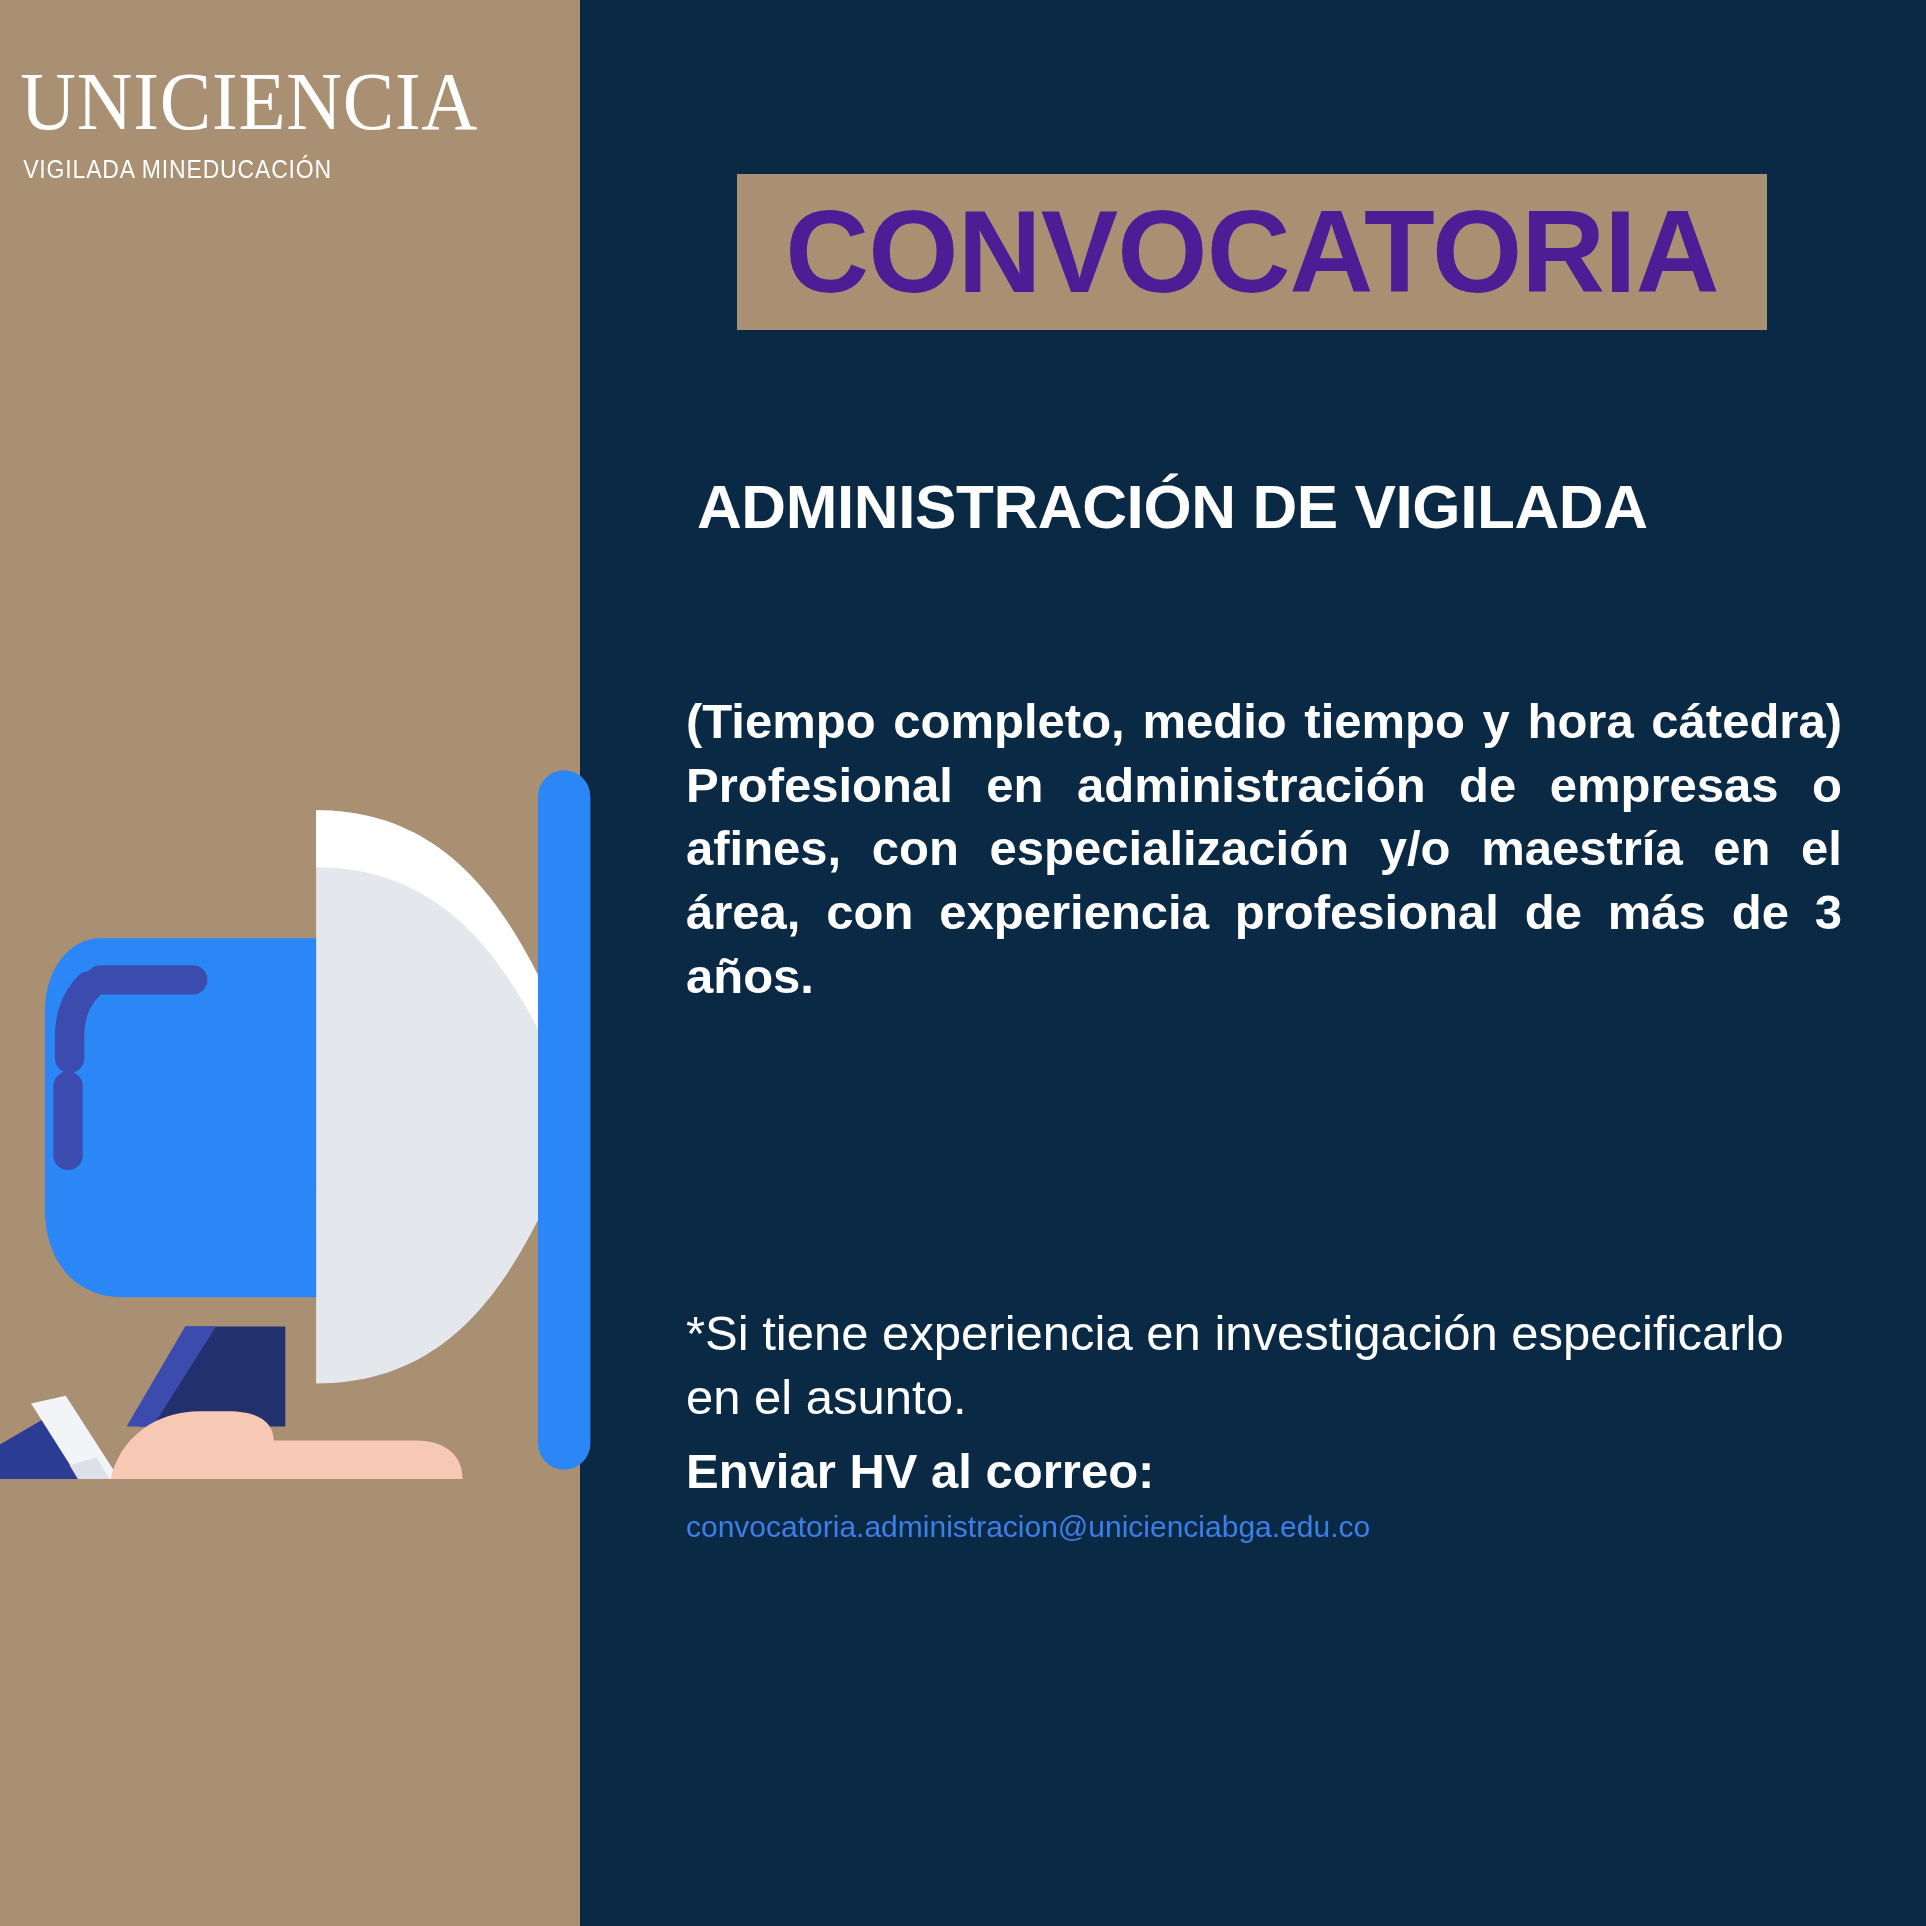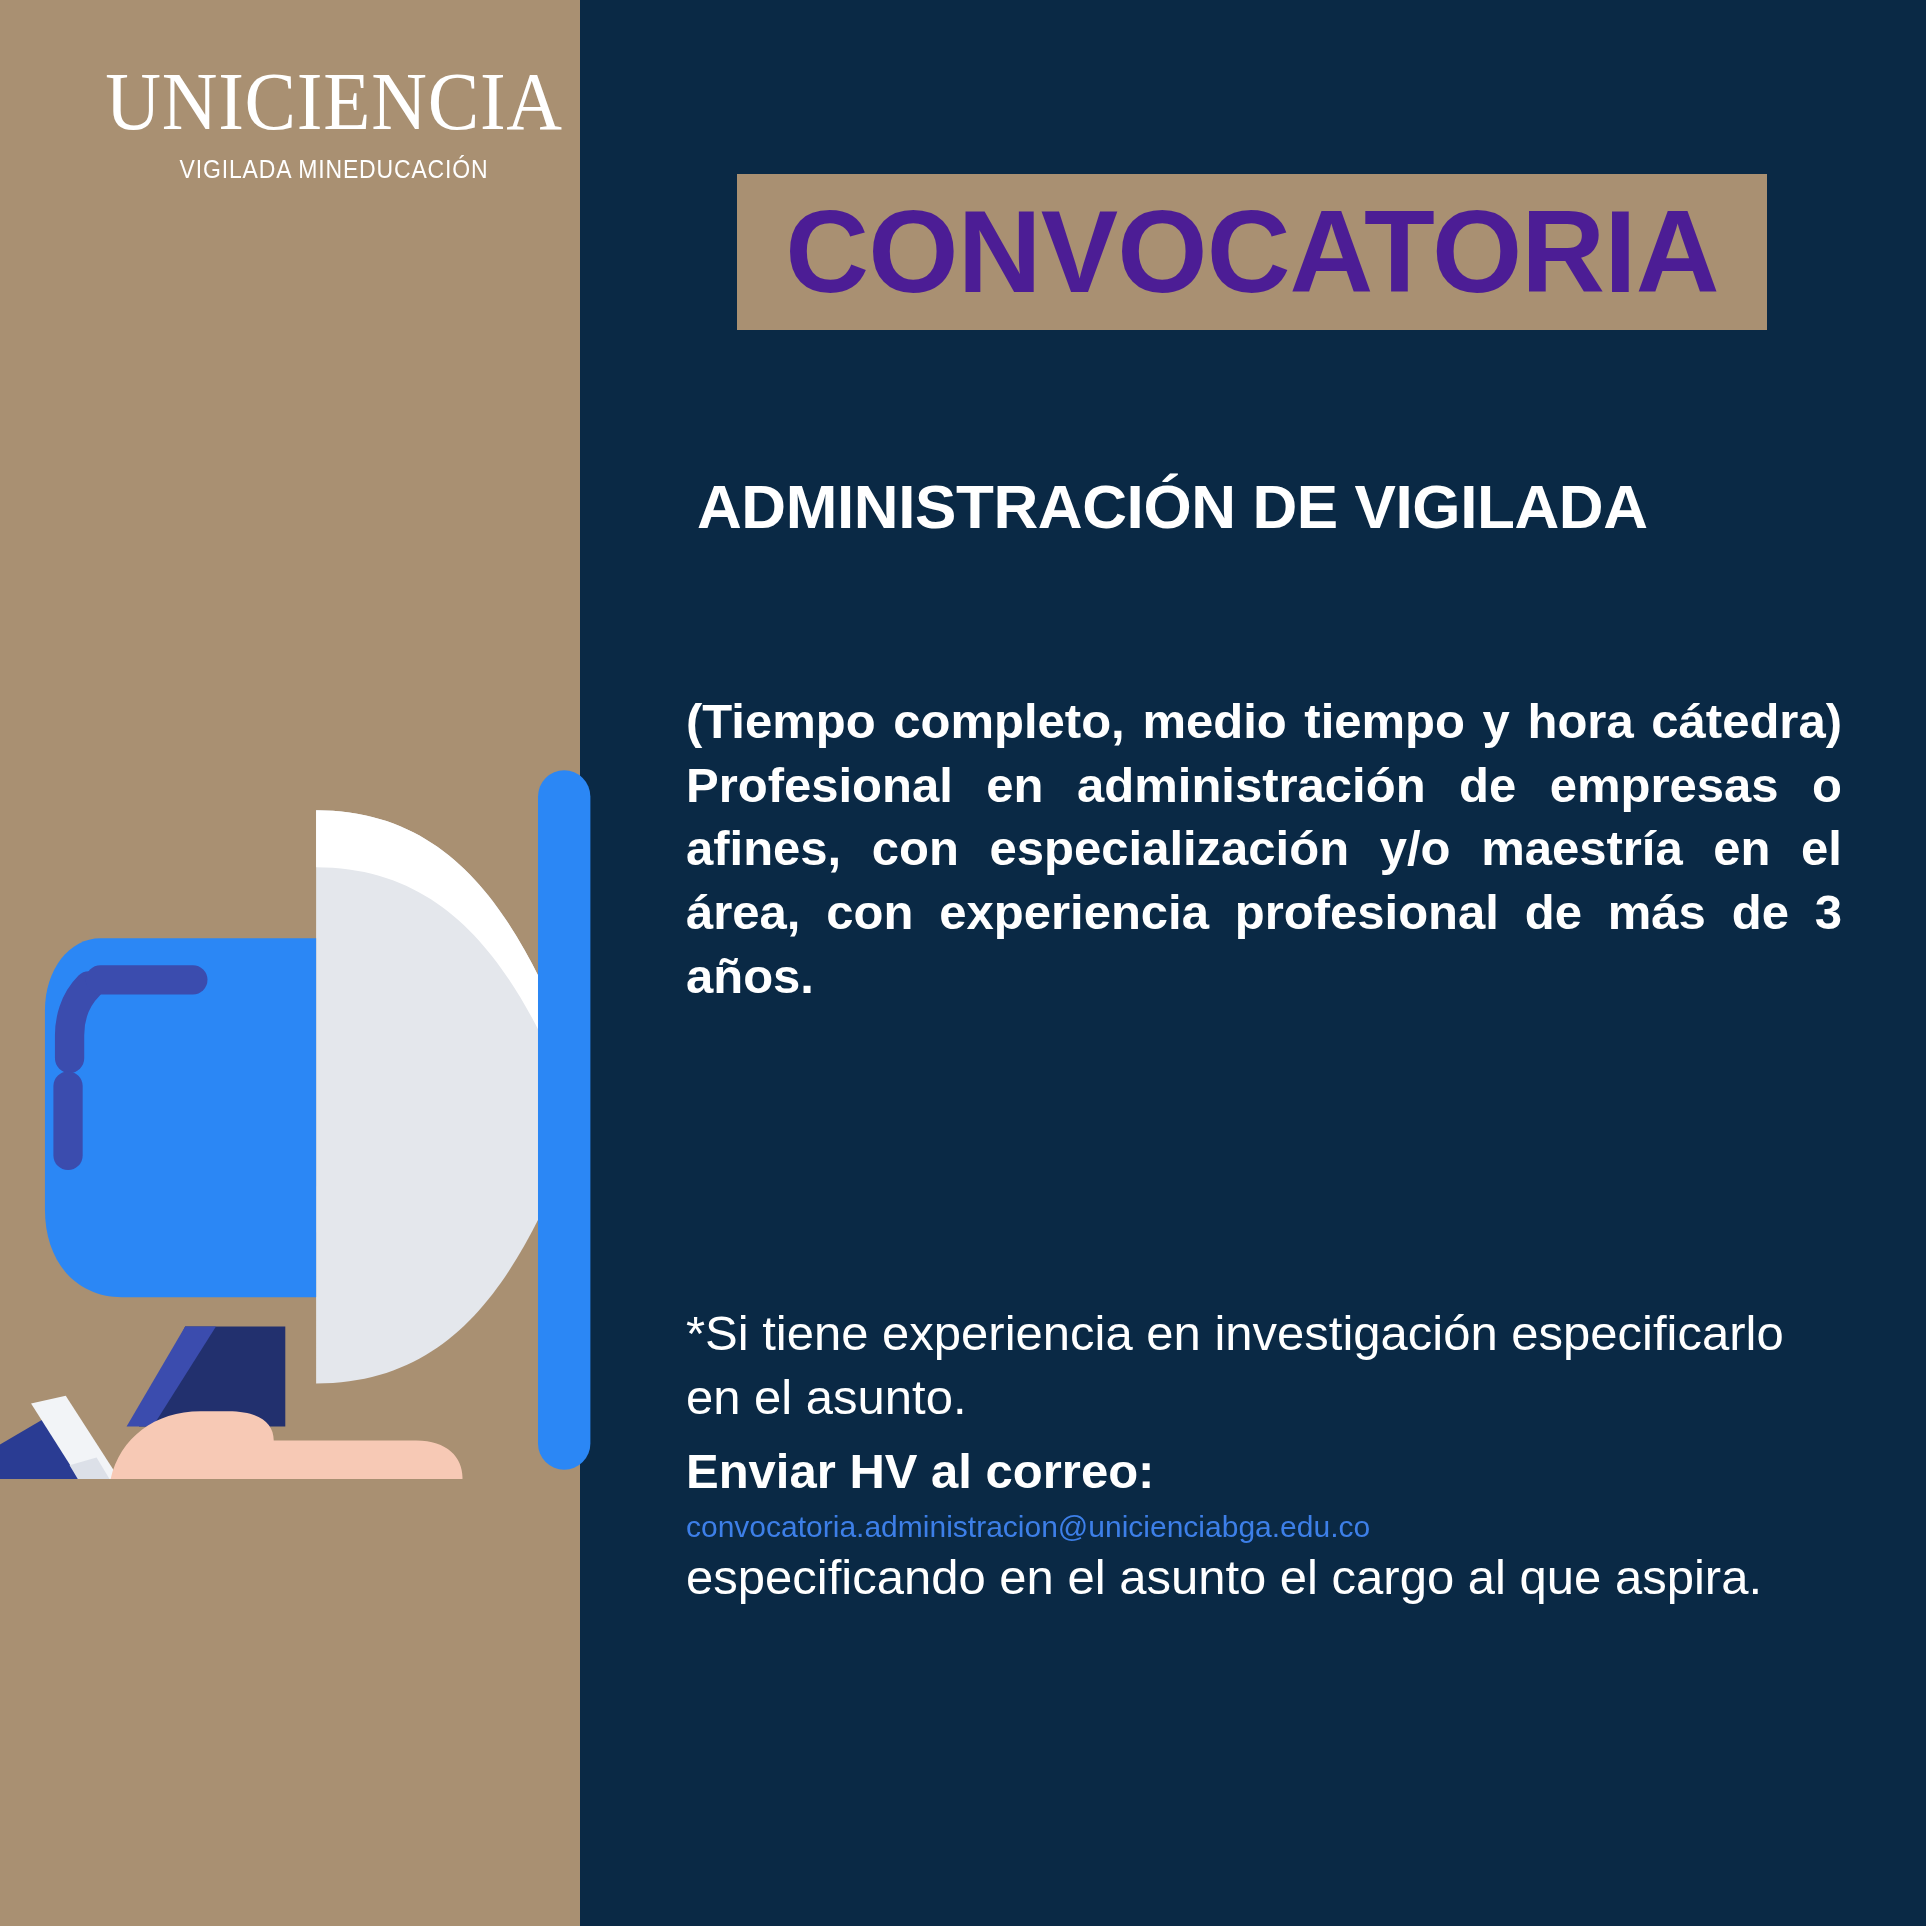--- a/index.html
+++ b/index.html
@@ -23,22 +23,21 @@
   }
   .panel-right{
     position:absolute;left:580px;top:0;
     width:1346px;height:1926px;
     background:#0A2945;
   }
 
   
   .logo-block{
     position:absolute;left:0;top:60px;width:580px;
-    text-align:center;
-    margin-left:44px;
+    text-align:left;
   }
   .logo-word{
     font-family:"Liberation Serif", serif;
     font-size:83px;
     line-height:1.0;
     letter-spacing:0.8px;
     color:#FFFFFF;
     font-weight:400;
     transform:scaleX(0.93);
     transform-origin:center;
@@ -207,17 +206,16 @@
   </div>
 
   <div class="body-block">
     <span class="p1"> (Tiempo completo, medio tiempo y hora cátedra) Profesional en administración de empresas o afines, con especialización y/o maestría en el área, con experiencia profesional de más de 3 años.</span>
   </div>
 
   <div class="note-block">
     <span class="note-line">*Si tiene experiencia en investigación especificarlo en el asunto.</span>
     <span class="send-label">Enviar HV al correo:</span>
     <span class="email-line">convocatoria.administracion@unicienciabga.edu.co</span>
-    <span class="tail-line">especificando en el asunto el cargo al que aspira.</span>
   </div>
 
 </div>
 
 
 </body></html>

